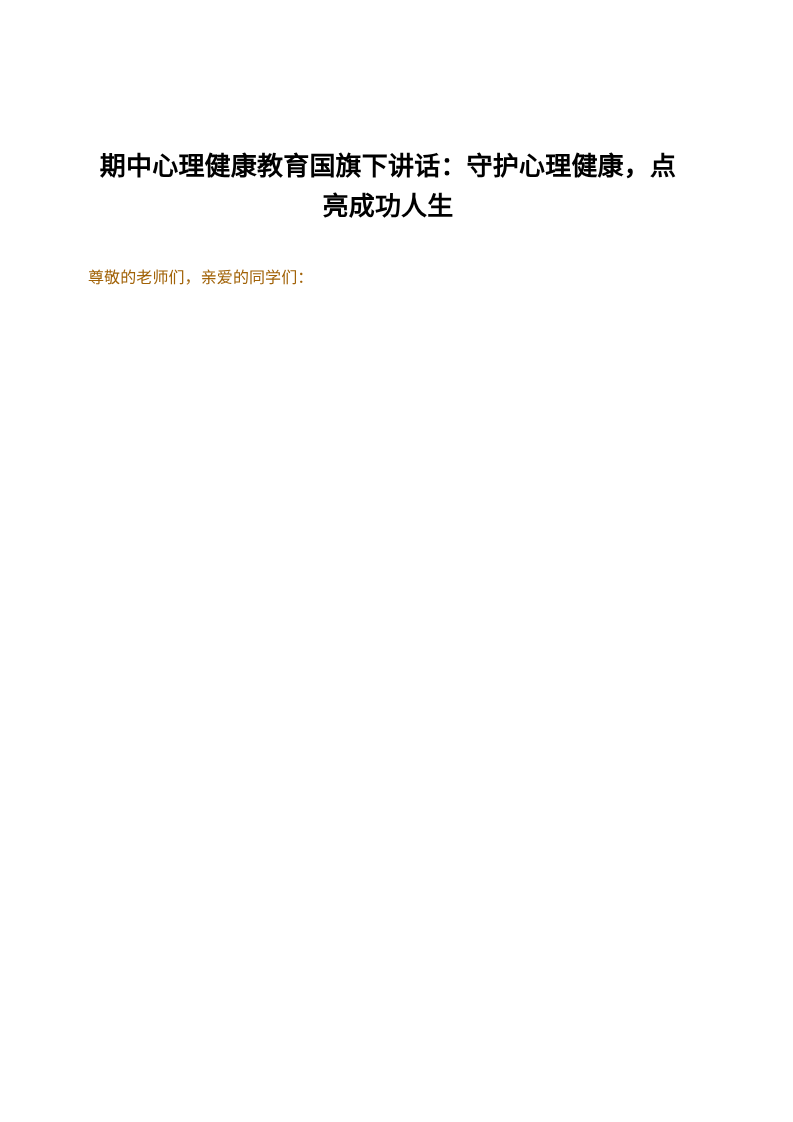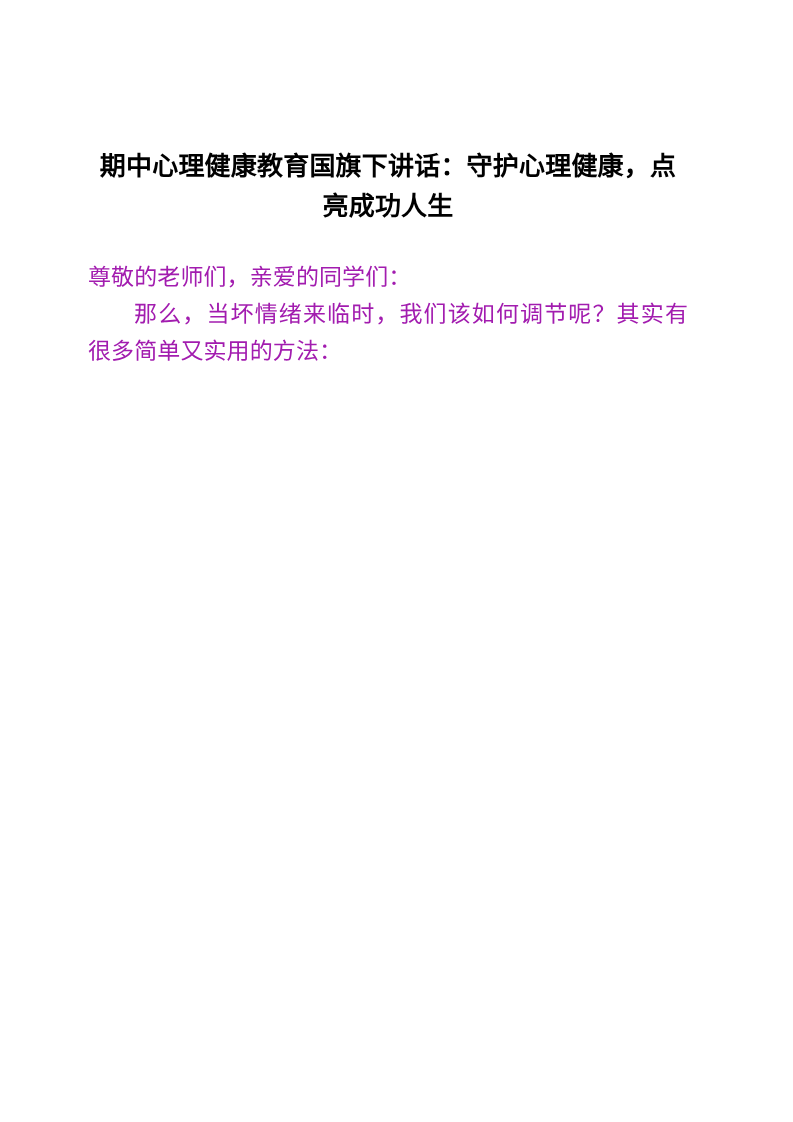--- a/index.html
+++ b/index.html
@@ -40,23 +40,23 @@
   }
 
   .body-block {
     margin-top: 33px;
   }
 
   p.para {
     margin: 0;
     padding: 0;
     font-family: "DejaVu Serif", "Liberation Serif", serif;
-    font-size: 23px;
+    font-size: 16px;
     line-height: 37.2px;
-    color: #a21caf;
+    color: #a16207;
     text-align: justify;
     text-justify: inter-ideograph;
     text-align-last: left;
     letter-spacing: 0.1px;
     word-break: break-all;
   }
 
   p.para.indent {
     text-indent: 2em;
   }
@@ -73,18 +73,17 @@
 
     <h1 class="doc-title">期中心理健康教育国旗下讲话：守护心理健康，点亮成功人生</h1>
 
     <div class="body-block">
 
       <p class="para flush">尊敬的老师们，亲爱的同学们：</p>
 
 
 
 
-      <p class="para indent">那么，当坏情绪来临时，我们该如何调节呢？其实有很多简单又实用的方法：</p>
 
 
     </div>
   </div>
 </div>
 
 </body></html>

